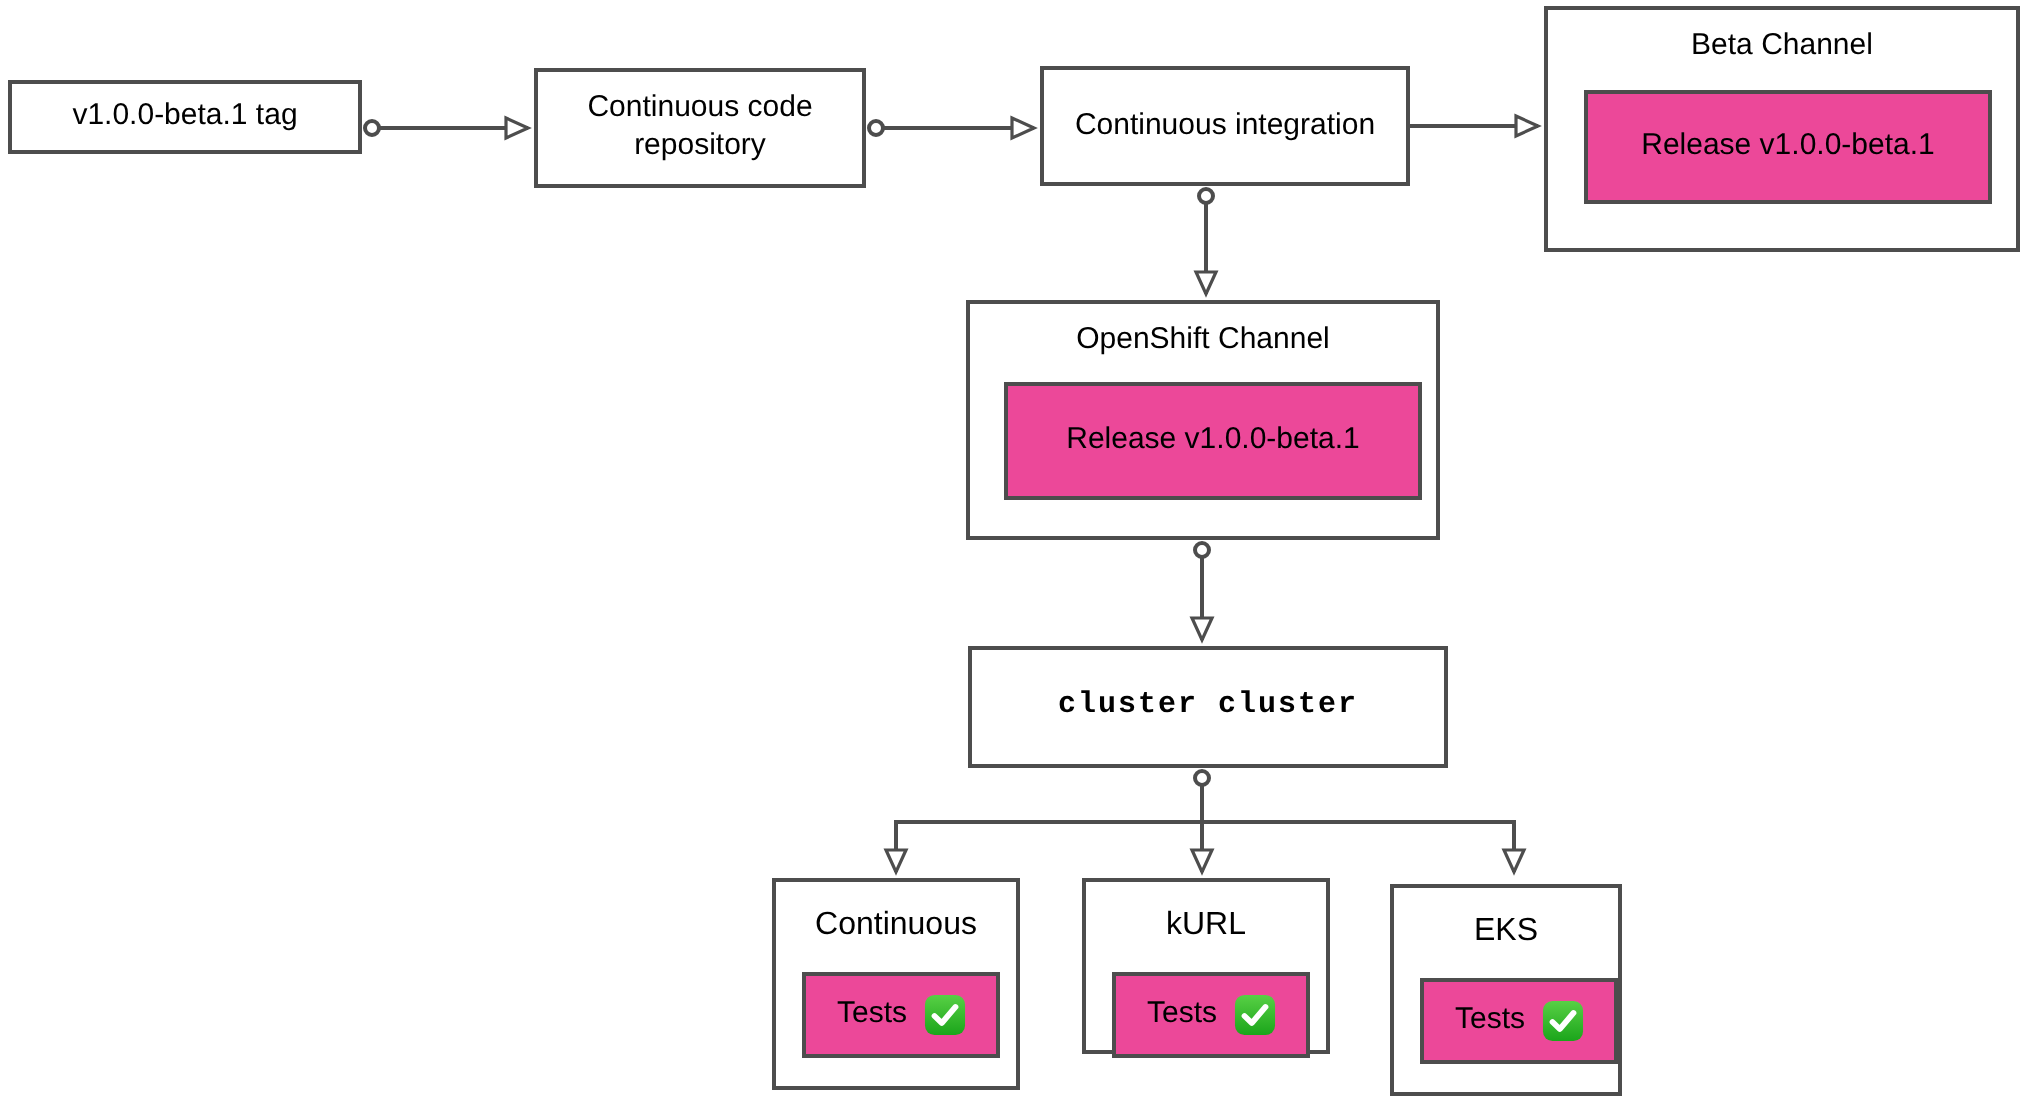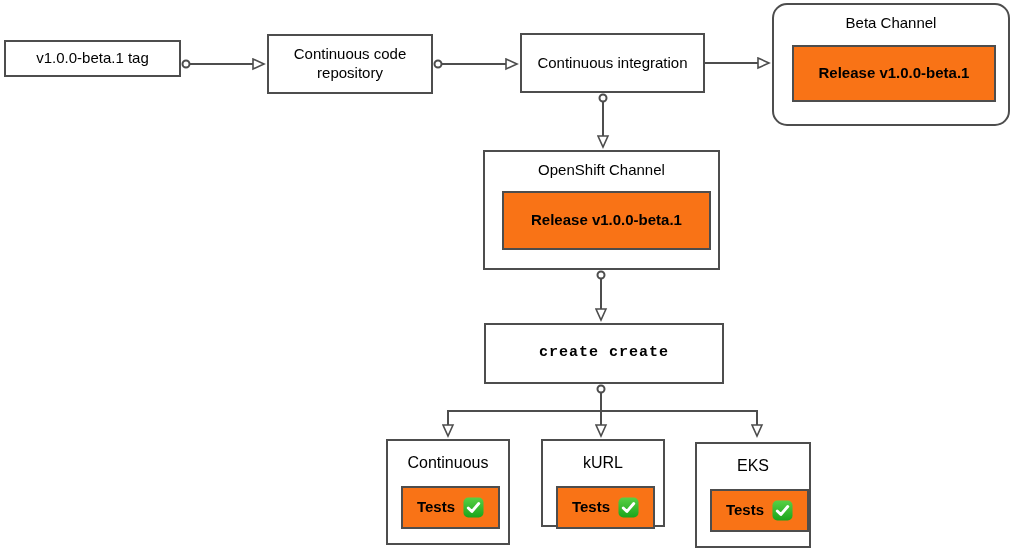--- a/index.html
+++ b/index.html
@@ -44,28 +44,27 @@
   }
   .container-title {
     display: block;
     padding-top: 9px;
     font-size: 15px;
     color: #000000;
   }
   .inner-box {
     position: absolute;
     box-sizing: border-box;
-    background: #f97316;
+    background: #ec4899;
     border: 2px solid #4d4d4d;
     display: flex;
     align-items: center;
     justify-content: center;
     text-align: center;
     font-size: 15px;
-    font-weight: bold;
   }
   .mono {
     font-family: "Liberation Mono", monospace;
     font-weight: bold;
     font-size: 15px;
     letter-spacing: 1px;
   }
   .cluster-title {
     display: block;
     padding-top: 12px;
@@ -126,36 +125,36 @@
   </div>
 
   <div class="node simple" style="left:267px; top:34px; width:166px; height:60px;">
     <span>Continuous code repository</span>
   </div>
 
   <div class="node simple" style="left:520px; top:33px; width:185px; height:60px;">
     <span>Continuous integration</span>
   </div>
 
-  <div class="node container-node" style="left:772px; top:3px; width:238px; height:123px;border-radius:15px;">
+  <div class="node container-node" style="left:772px; top:3px; width:238px; height:123px;">
     <span class="container-title">Beta Channel</span>
     <div class="inner-box" style="left:18px; top:40px; width:204px; height:57px;">
       <span>Release v1.0.0-beta.1</span>
     </div>
   </div>
 
   <div class="node container-node" style="left:483px; top:150px; width:237px; height:120px;">
     <span class="container-title">OpenShift Channel</span>
     <div class="inner-box" style="left:17px; top:39px; width:209px; height:59px;">
       <span>Release v1.0.0-beta.1</span>
     </div>
   </div>
 
   <div class="node simple mono" style="left:484px; top:323px; width:240px; height:61px;">
-    <span>create create</span>
+    <span>cluster cluster</span>
   </div>
 
   <div class="node container-node" style="left:386px; top:439px; width:124px; height:106px;">
     <span class="cluster-title">Continuous</span>
     <div class="inner-box tests-box" style="left:13px; top:45px; width:99px; height:43px;">
       <span>Tests</span>
       <svg class="check-icon" viewBox="0 0 22 22">
         <rect x="0.5" y="0.5" width="21" height="21" rx="5" fill="url(#checkGrad)"></rect>
         <path d="M5.5,11.5 L9.3,15.2 L16.5,6.8" fill="none" stroke="#ffffff" stroke-width="3" stroke-linecap="round" stroke-linejoin="round"></path>
       </svg>

